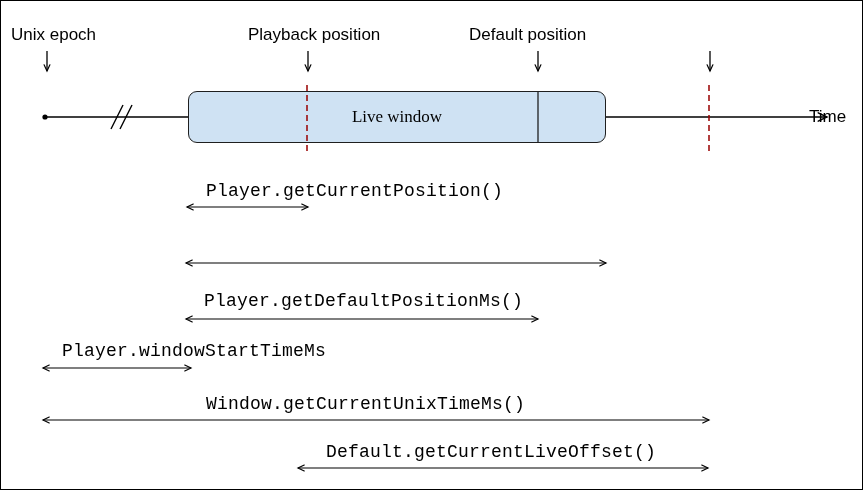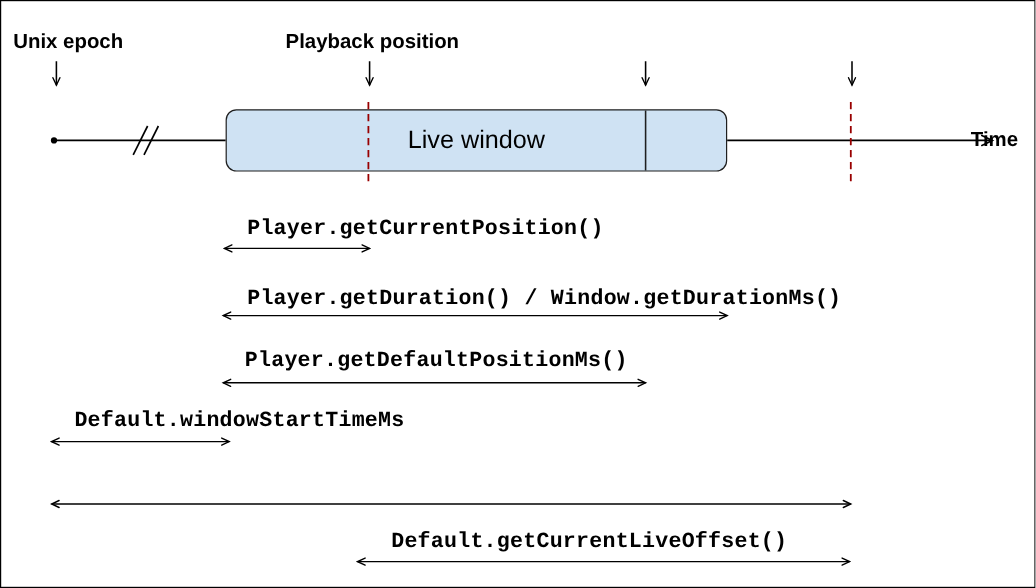--- a/index.html
+++ b/index.html
@@ -11,21 +11,20 @@
     background: #ffffff;
     border: 1px solid #000000;
     font-family: "Liberation Sans", sans-serif;
     overflow: hidden;
   }
   .lbl {
     position: absolute;
     white-space: nowrap;
     color: #000000;
     line-height: 1.15;
-    font-weight: bold;
   }
   .sans { font-size: 17px; }
   .mono {
     font-family: "Liberation Mono", "DejaVu Sans Mono", monospace;
     font-size: 18px;
     letter-spacing: 0.2px;
     text-align: right;
   }
   .live-window {
     position: absolute;
@@ -33,45 +32,46 @@
     top: 90px;
     width: 418px;
     height: 52px;
     background: #cfe2f3;
     border: 1.3px solid #1f1f1f;
     border-radius: 9px;
     display: flex;
     align-items: center;
     justify-content: center;
   }
-  .live-window-label { font-size: 21px; color: #000000; }
+  .live-window-label { font-size: 17px; color: #000000; font-family: Liberation Serif, serif; }
   .overlay {
     position: absolute;
     left: 0; top: 0;
     pointer-events: none;
   }
 </style>
 </head>
 <body>
 
 <div class="canvas">
 
   <div class="live-window">
     <span class="live-window-label">Live window</span>
   </div>
 
   <div class="lbl sans" style="left:10px;top:24px">Unix epoch</div>
-  <div class="lbl sans" style="left:237px;top:24px">Playback position</div>
+  <div class="lbl sans" style="left:247px;top:24px">Playback position</div>
+  <div class="lbl sans" style="left:468px;top:24px">Default position</div>
 
   <div class="lbl sans" style="left:808px;top:106px">Time</div>
 
   <div class="lbl mono" style="left:205px;top:180px">Player.getCurrentPosition()</div>
-  <div class="lbl mono" style="left:205px;top:238px">Player.getDuration() / Window.getDurationMs()</div>
   <div class="lbl mono" style="left:203px;top:290px">Player.getDefaultPositionMs()</div>
-  <div class="lbl mono" style="left:61px;top:340px">Default.windowStartTimeMs</div>
+  <div class="lbl mono" style="left:61px;top:340px">Player.windowStartTimeMs</div>
+  <div class="lbl mono" style="left:205px;top:393px">Window.getCurrentUnixTimeMs()</div>
   <div class="lbl mono" style="left:325px;top:441px">Default.getCurrentLiveOffset()</div>
 
   <svg class="overlay" width="863" height="490" viewBox="0 0 863 490">
     <defs>
       <marker id="head" viewBox="0 0 12 12" refX="10" refY="6" markerWidth="10" markerHeight="10" markerUnits="userSpaceOnUse" orient="auto-start-reverse">
         <path d="M2.5,2.5 L10,6 L2.5,9.5" fill="none" stroke="#000000" stroke-width="1.4" stroke-linecap="round"></path>
       </marker>
       <marker id="headBig" viewBox="0 0 14 14" refX="12" refY="7" markerWidth="13" markerHeight="13" markerUnits="userSpaceOnUse" orient="auto">
         <path d="M2.5,2.5 L12,7 L2.5,11.5" fill="none" stroke="#000000" stroke-width="1.5" stroke-linecap="round"></path>
       </marker>

